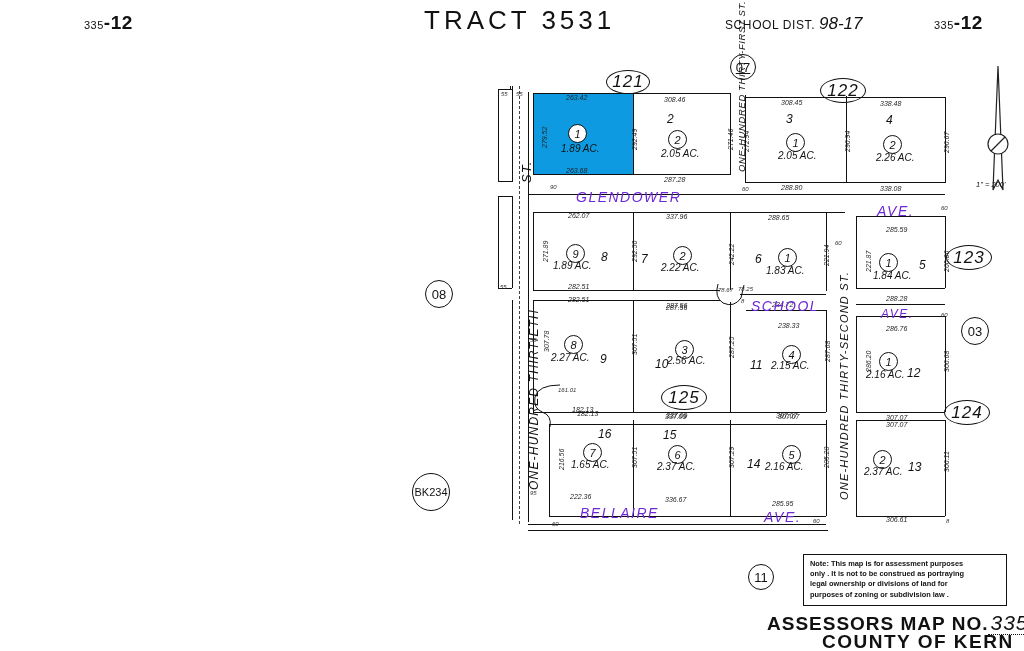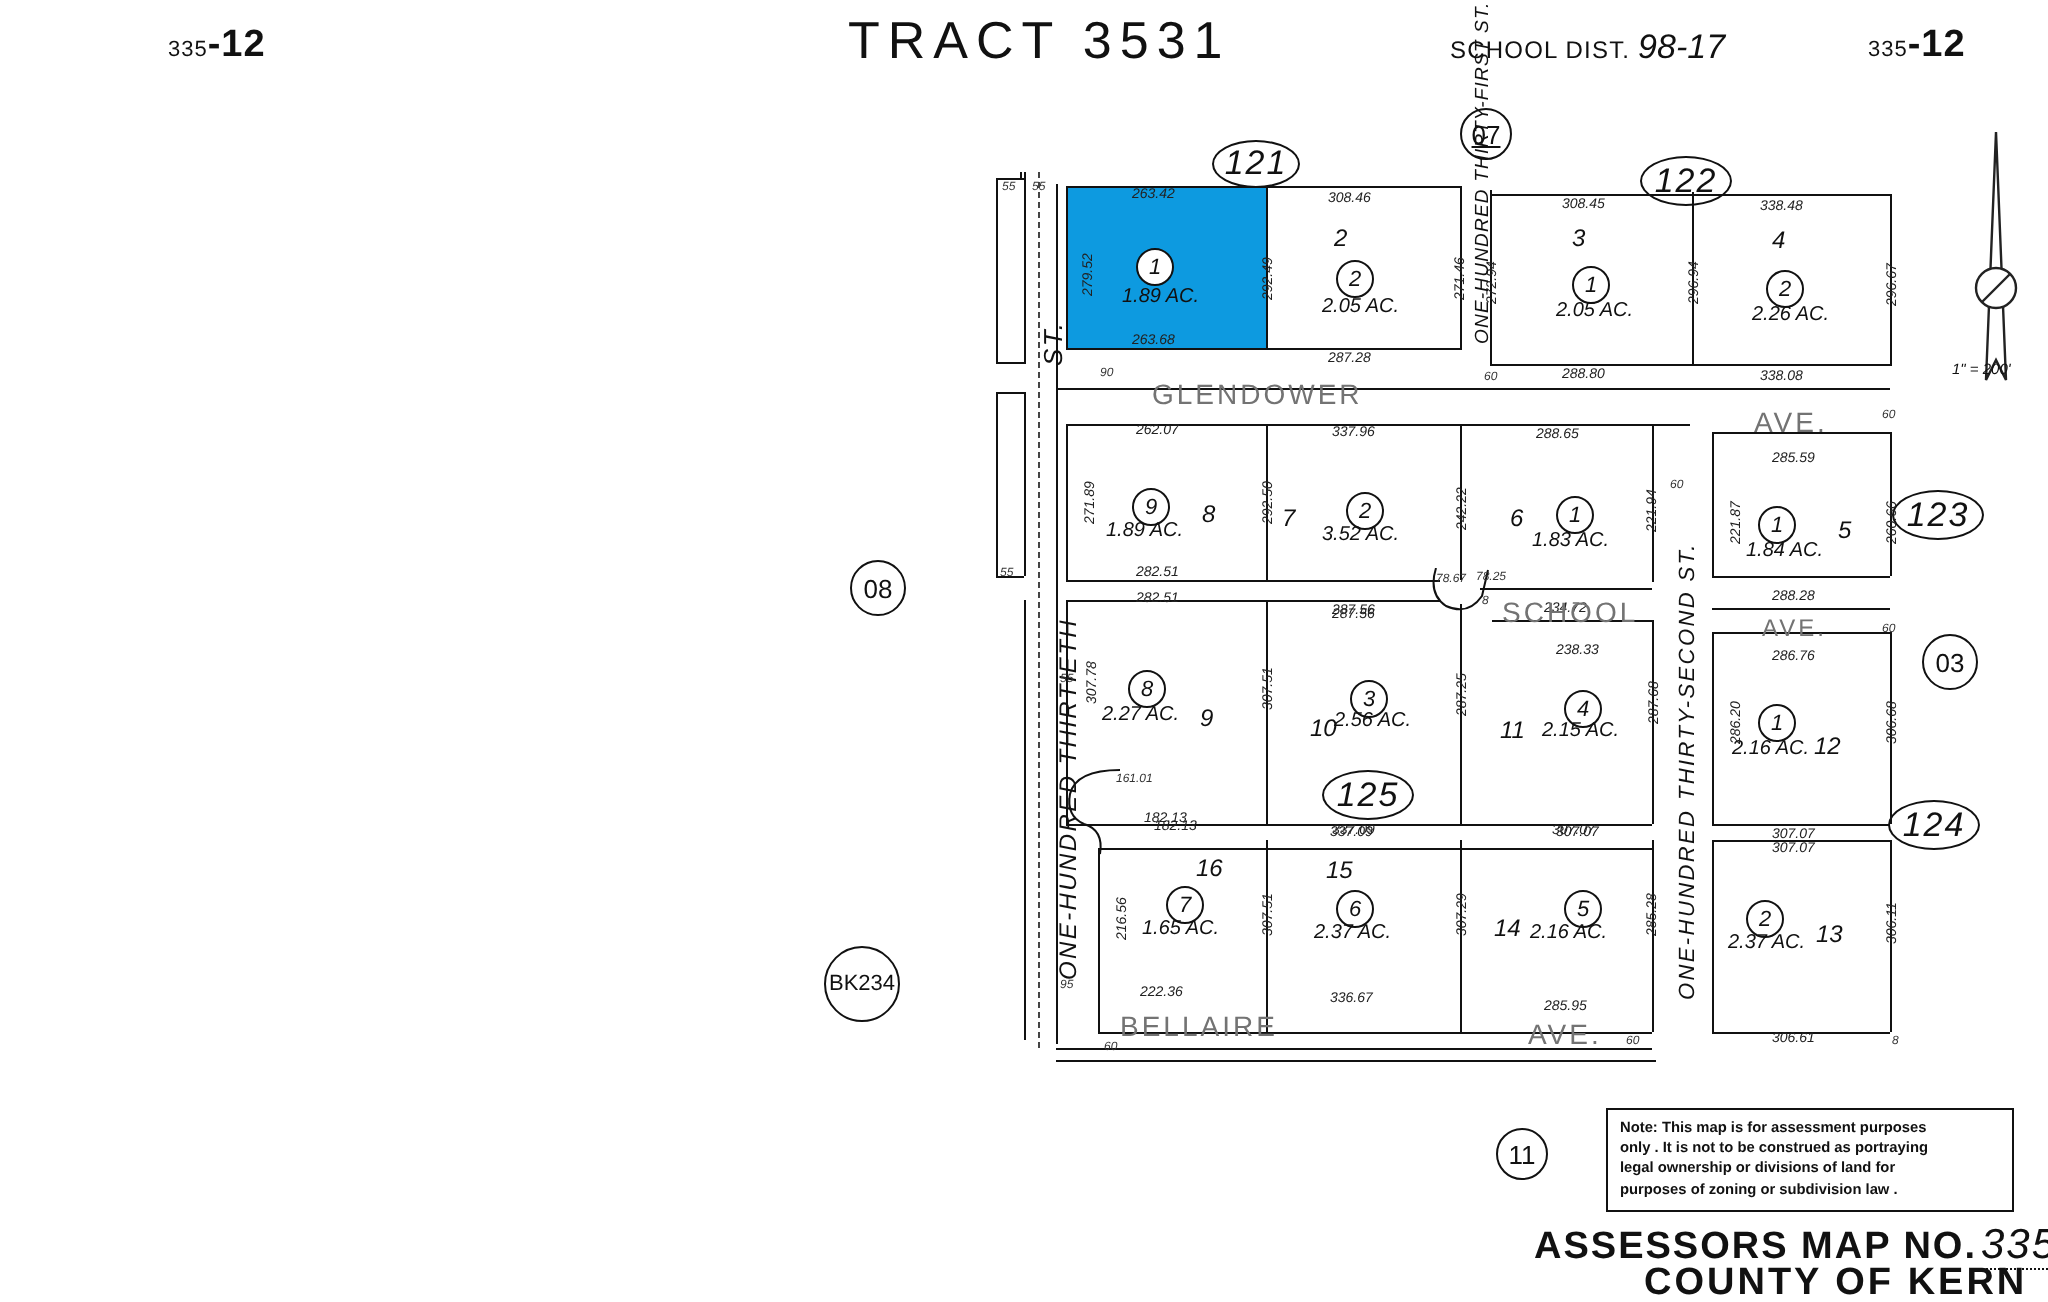--- a/index.html
+++ b/index.html
@@ -32,21 +32,21 @@
   .lnv{width:1px;}
   .dash{position:absolute;border-left:1px dashed #444;}
 
   
   .dim{font-size:7px;font-style:italic;color:#222;letter-spacing:0;}
   .dim-rot{font-size:7px;font-style:italic;color:#222;
            transform-origin:0 0;transform:rotate(-90deg);}
   .tiny{font-size:6px;font-style:italic;color:#333;}
   .lotno{font-style:italic;font-size:12px;color:#111;}
   .acre{font-style:italic;font-size:10px;color:#111;}
-  .stname{font-size:14px;letter-spacing:1.5px;color:#737373;}
+  .stname{font-style:italic;font-size:14px;letter-spacing:1.5px;color:#6d28d9;}
   .stname-v{font-style:italic;font-size:12px;letter-spacing:1.2px;color:#111;
             transform-origin:0 0;}
 
   
   #hl{position:absolute;background:#0d9ae0;}
 
   
   .notebox{border:1.6px solid #111;padding:4px 6px 5px 6px;
            font-size:7.4px;line-height:1.38;background:#fff;font-weight:700;}
 
@@ -222,21 +222,21 @@
   <div class="abs lotno" style="left:601px;top:250px;">8</div>
   <div class="abs lotcirc" style="left:566px;top:244px;">9</div>
   <div class="abs acre" style="left:553px;top:260px;">1.89 AC.</div>
   <div class="abs dim" style="left:568px;top:212px;">262.07</div>
   <div class="abs dim" style="left:568px;top:283px;">282.51</div>
   <div class="abs dim-rot" style="left:542px;top:262px;">271.89</div>
   <div class="abs dim-rot" style="left:631px;top:262px;">292.50</div>
 
   <div class="abs lotno" style="left:641px;top:252px;">7</div>
   <div class="abs lotcirc" style="left:673px;top:246px;">2</div>
-  <div class="abs acre" style="left:661px;top:262px;">3.52 AC.</div>
+  <div class="abs acre" style="left:661px;top:262px;">2.22 AC.</div>
   <div class="abs dim" style="left:666px;top:213px;">337.96</div>
   <div class="abs dim" style="left:666px;top:304px;">287.56</div>
   <div class="abs dim-rot" style="left:728px;top:265px;">242.22</div>
 
   <div class="abs lotno" style="left:755px;top:252px;">6</div>
   <div class="abs lotcirc" style="left:778px;top:248px;">1</div>
   <div class="abs acre" style="left:766px;top:265px;">1.83 AC.</div>
   <div class="abs dim" style="left:768px;top:214px;">288.65</div>
   <div class="abs dim" style="left:772px;top:301px;">234.72</div>
   <div class="abs dim-rot" style="left:823px;top:266px;">221.94</div>
@@ -307,21 +307,21 @@
   <div class="abs dim" style="left:886px;top:421px;">307.07</div>
   <div class="abs dim" style="left:886px;top:516px;">306.61</div>
   <div class="abs dim-rot" style="left:943px;top:472px;">306.11</div>
 
   <div class="abs stname" style="left:576px;top:189px;">GLENDOWER</div>
   <div class="abs stname" style="left:877px;top:203px;">AVE.</div>
 
   <div class="abs stname" style="left:751px;top:298px;">SCHOOL</div>
   <div class="abs stname" style="left:881px;top:307px;font-size:12px;">AVE.</div>
 
-  <div class="abs stname" style="left:560px;top:505px;">BELLAIRE</div>
+  <div class="abs stname" style="left:580px;top:505px;">BELLAIRE</div>
   <div class="abs stname" style="left:764px;top:509px;">AVE.</div>
 
   <div class="abs stname-v" style="left:519px;top:183px;transform:rotate(-90deg);font-size:13px;">ST.</div>
   <div class="abs stname-v" style="left:527px;top:490px;transform:rotate(-90deg);">ONE-HUNDRED THIRTIETH</div>
 
   <div class="abs stname-v" style="left:736px;top:172px;transform:rotate(-90deg);font-size:9.5px;letter-spacing:.6px;">ONE-HUNDRED THIRTY-FIRST ST. EAST</div>
 
   <div class="abs stname-v" style="left:838px;top:500px;transform:rotate(-90deg);font-size:11px;">ONE-HUNDRED THIRTY-SECOND ST.</div>
 
   <div class="abs tiny" style="left:501px;top:91px;">55</div>

